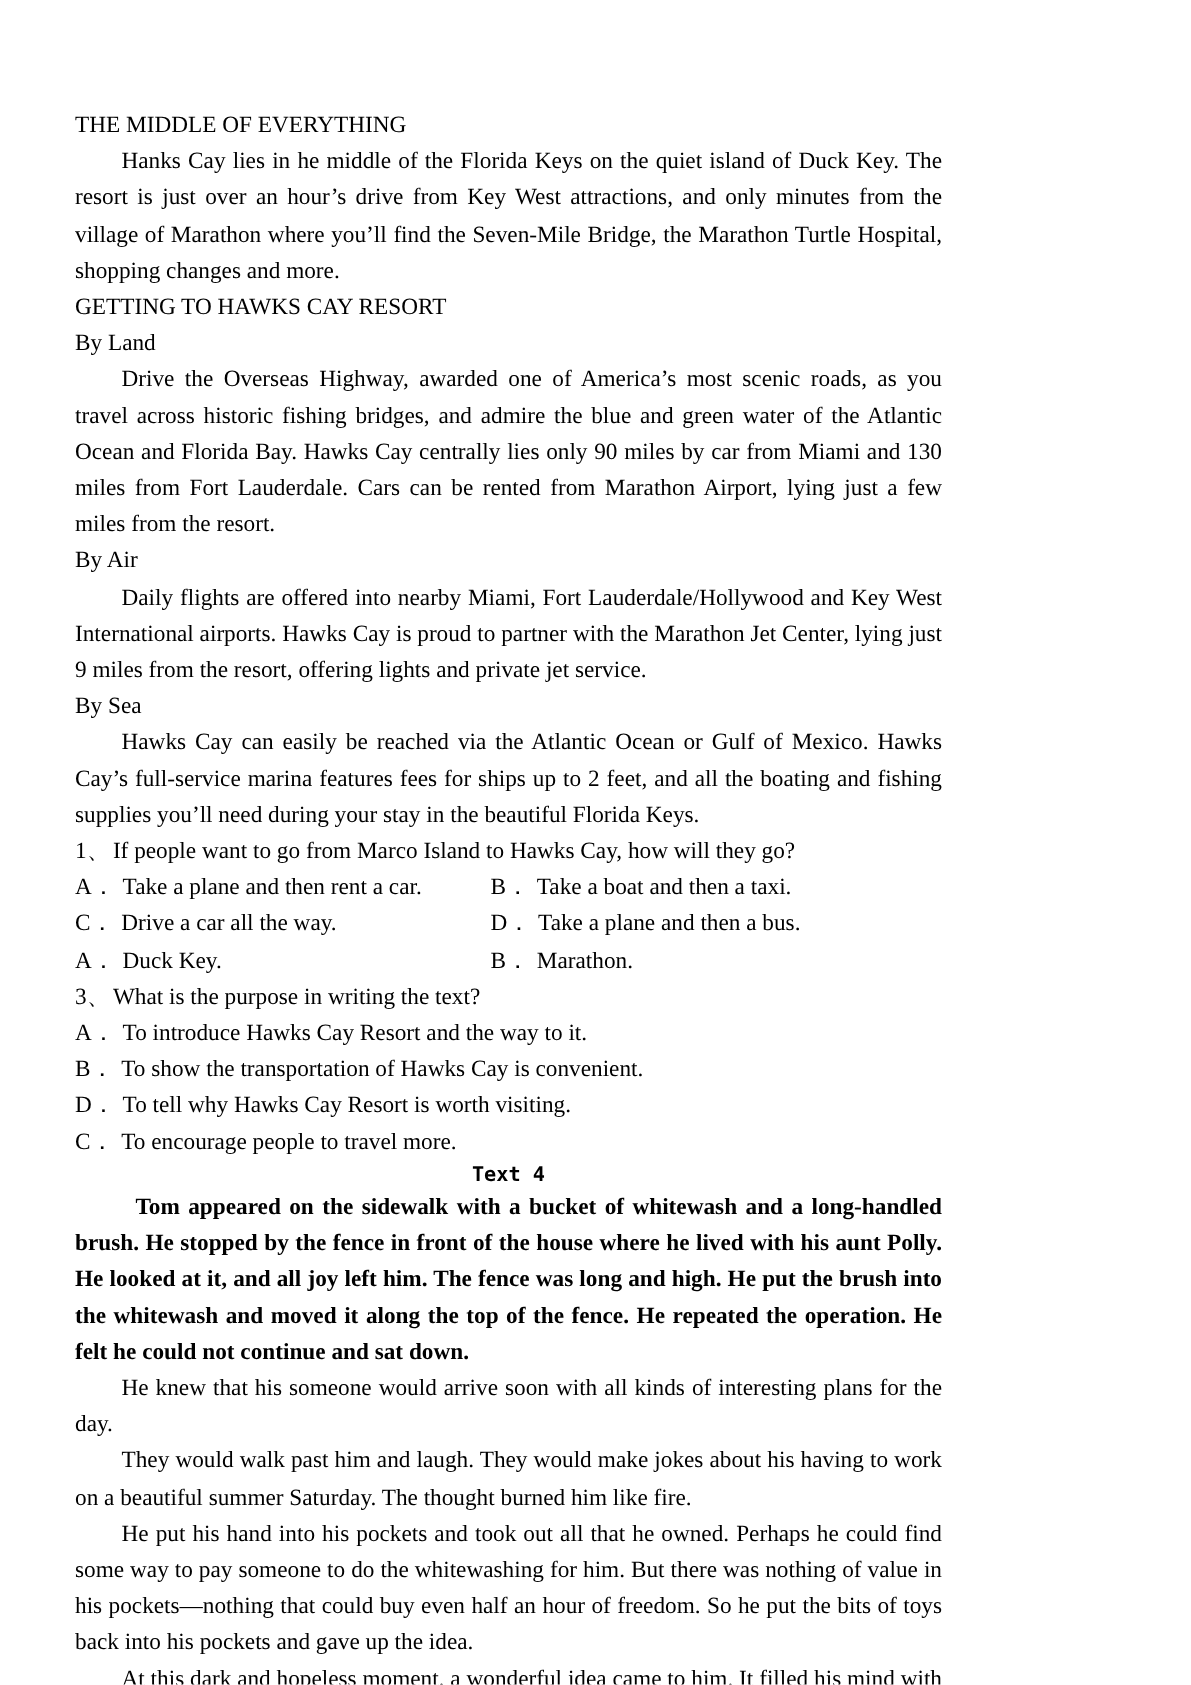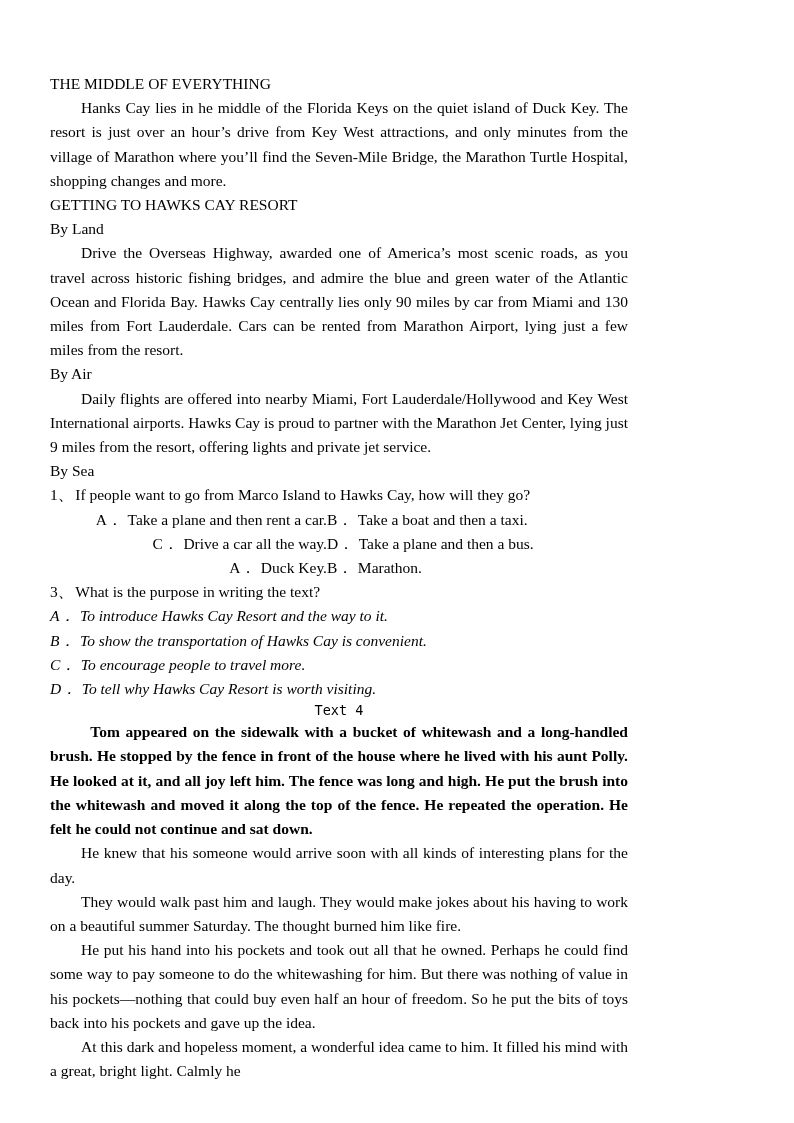--- a/index.html
+++ b/index.html
@@ -22,29 +22,29 @@
   .para {
     line-height: 24.2px;
     text-align: justify;
     text-indent: 2em;
   }
   .para-first-wide { text-indent: 2.6em; font-weight: bold; }
   .heading { line-height: 24.2px; text-indent: 0; }
   .question-line { line-height: 24.2px; }
   .q-num { margin-right: 2px; }
   .opt-row { display: flex; line-height: 24.2px; }
-  .opt-cell-left { width: 277px; flex: 0 0 277px; text-align: right; }
+  .opt-cell-left { width: 277px; flex: 0 0 277px; }
   .opt-cell-right { flex: 1; }
   .opt-label { margin-right: 5px; }
-  .opt-line { line-height: 24.2px; font-style: italic; }
+  .opt-line { line-height: 24.2px; }
   .text4-heading {
     text-align: center;
     font-family: "DejaVu Sans Mono", monospace;
     font-size: 13.5px;
-    font-weight: normal;
+    font-weight: bold;
     line-height: 19px;
     text-indent: 0;
   }
 </style>
 </head>
 <body>
 
 <div class="page">
 
   <div class="line heading">THE MIDDLE OF EVERYTHING</div>
@@ -53,20 +53,21 @@
 
   <div class="line heading">GETTING TO HAWKS CAY RESORT</div>
 
   <div class="line heading">By Land</div>
   <p class="para">Drive the Overseas Highway, awarded one of America’s most scenic roads, as you travel across historic fishing bridges, and admire the blue and green water of the Atlantic Ocean and Florida Bay. Hawks Cay centrally lies only 90 miles by car from Miami and 130 miles from Fort Lauderdale. Cars can be rented from Marathon Airport, lying just a few miles from the resort.</p>
 
   <div class="line heading">By Air</div>
   <p class="para">Daily flights are offered into nearby Miami, Fort Lauderdale/Hollywood and Key West International airports. Hawks Cay is proud to partner with the Marathon Jet Center, lying just 9 miles from the resort, offering lights and private jet service.</p>
 
   <div class="line heading">By Sea</div>
+  <p class="para">Hawks Cay can easily be reached via the Atlantic Ocean or Gulf of Mexico. Hawks Cay’s full-service marina features fees for ships up to 2 feet, and all the boating and fishing supplies you’ll need during your stay in the beautiful Florida Keys.</p>
 
   <div class="question-line">
     <span class="q-num">1、</span><span>If people want to go from Marco Island to Hawks Cay, how will they go?</span>
   </div>
   <div class="opt-row">
     <span class="opt-cell-left"><span class="opt-label">A．</span><span>Take a plane and then rent a car.</span></span>
     <span class="opt-cell-right"><span class="opt-label">B．</span><span>Take a boat and then a taxi.</span></span>
   </div>
   <div class="opt-row">
     <span class="opt-cell-left"><span class="opt-label">C．</span><span>Drive a car all the way.</span></span>
@@ -81,24 +82,24 @@
   <div class="question-line">
     <span class="q-num">3、</span><span>What is the purpose in writing the text?</span>
   </div>
   <div class="opt-line">
     <span class="opt-label">A．</span><span>To introduce Hawks Cay Resort and the way to it.</span>
   </div>
   <div class="opt-line">
     <span class="opt-label">B．</span><span>To show the transportation of Hawks Cay is convenient.</span>
   </div>
   <div class="opt-line">
-    <span class="opt-label">C．</span><span>To encourage people to travel more.</span>
+    <span class="opt-label">D．</span><span>To tell why Hawks Cay Resort is worth visiting.</span>
   </div>
   <div class="opt-line">
-    <span class="opt-label">D．</span><span>To tell why Hawks Cay Resort is worth visiting.</span>
+    <span class="opt-label">C．</span><span>To encourage people to travel more.</span>
   </div>
 
   <div class="text4-heading">Text 4</div>
   <p class="para para-first-wide">Tom appeared on the sidewalk with a bucket of whitewash and a long-handled brush. He stopped by the fence in front of the house where he lived with his aunt Polly. He looked at it, and all joy left him. The fence was long and high. He put the brush into the whitewash and moved it along the top of the fence. He repeated the operation. He felt he could not continue and sat down.</p>
   <p class="para">He knew that his someone would arrive soon with all kinds of interesting plans for the day.</p>
   <p class="para">They would walk past him and laugh. They would make jokes about his having to work on a beautiful summer Saturday. The thought burned him like fire.</p>
   <p class="para">He put his hand into his pockets and took out all that he owned. Perhaps he could find some way to pay someone to do the whitewashing for him. But there was nothing of value in his pockets—nothing that could buy even half an hour of freedom. So he put the bits of toys back into his pockets and gave up the idea.</p>
   <p class="para">At this dark and hopeless moment, a wonderful idea came to him. It filled his mind with a great, bright light. Calmly he</p>
 
 </div>

